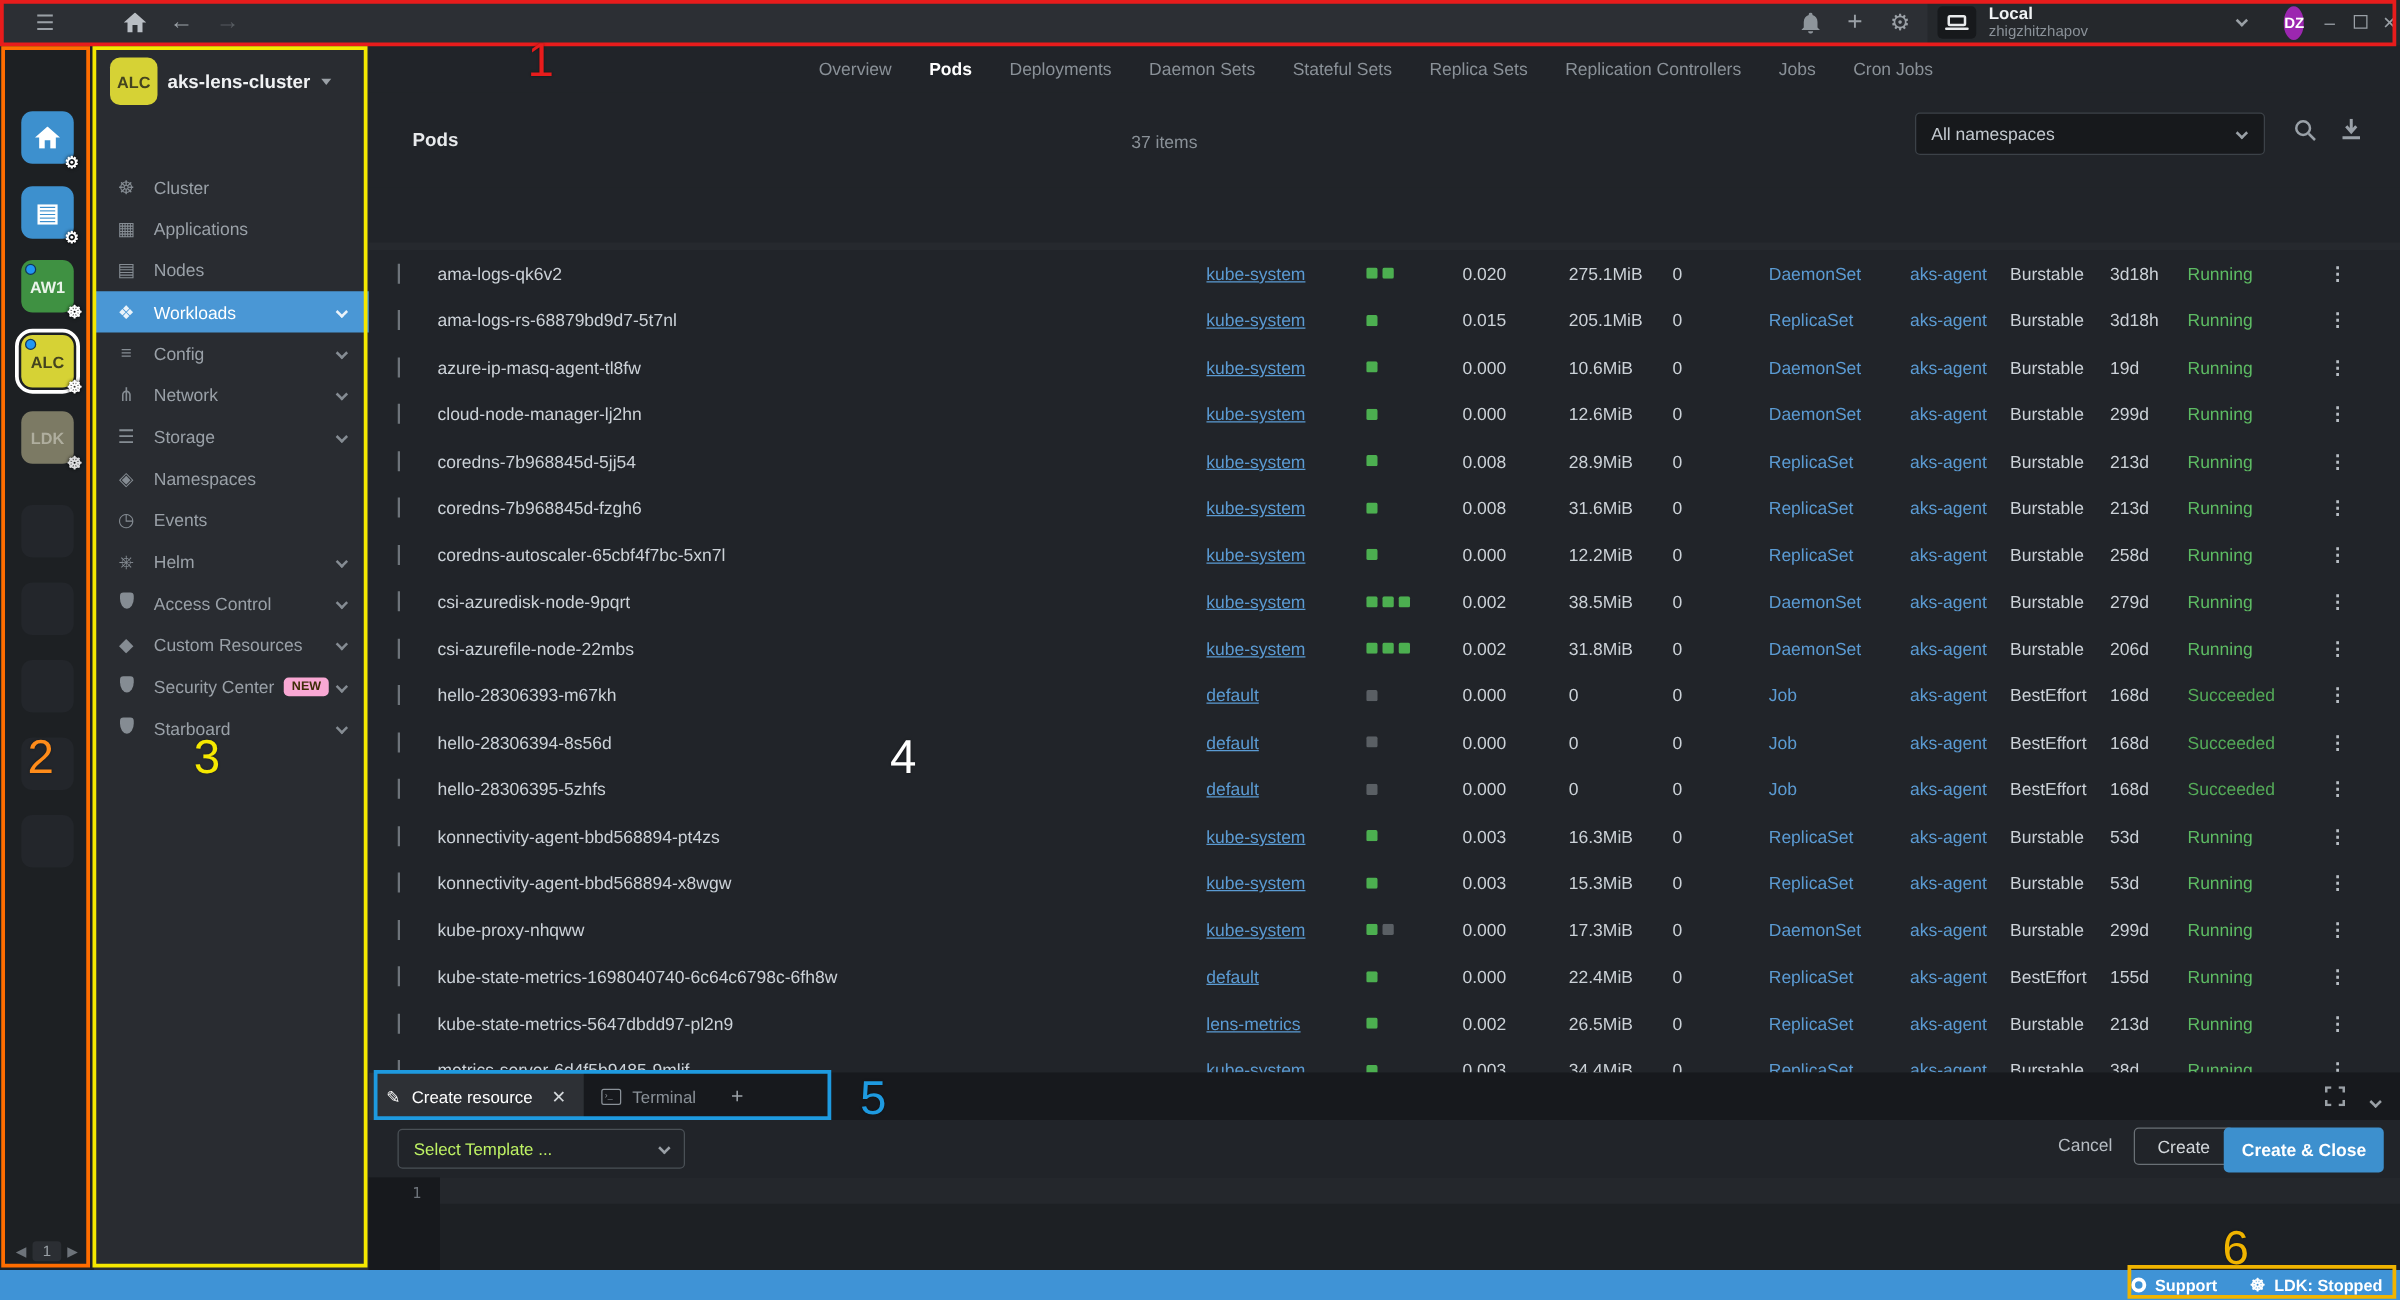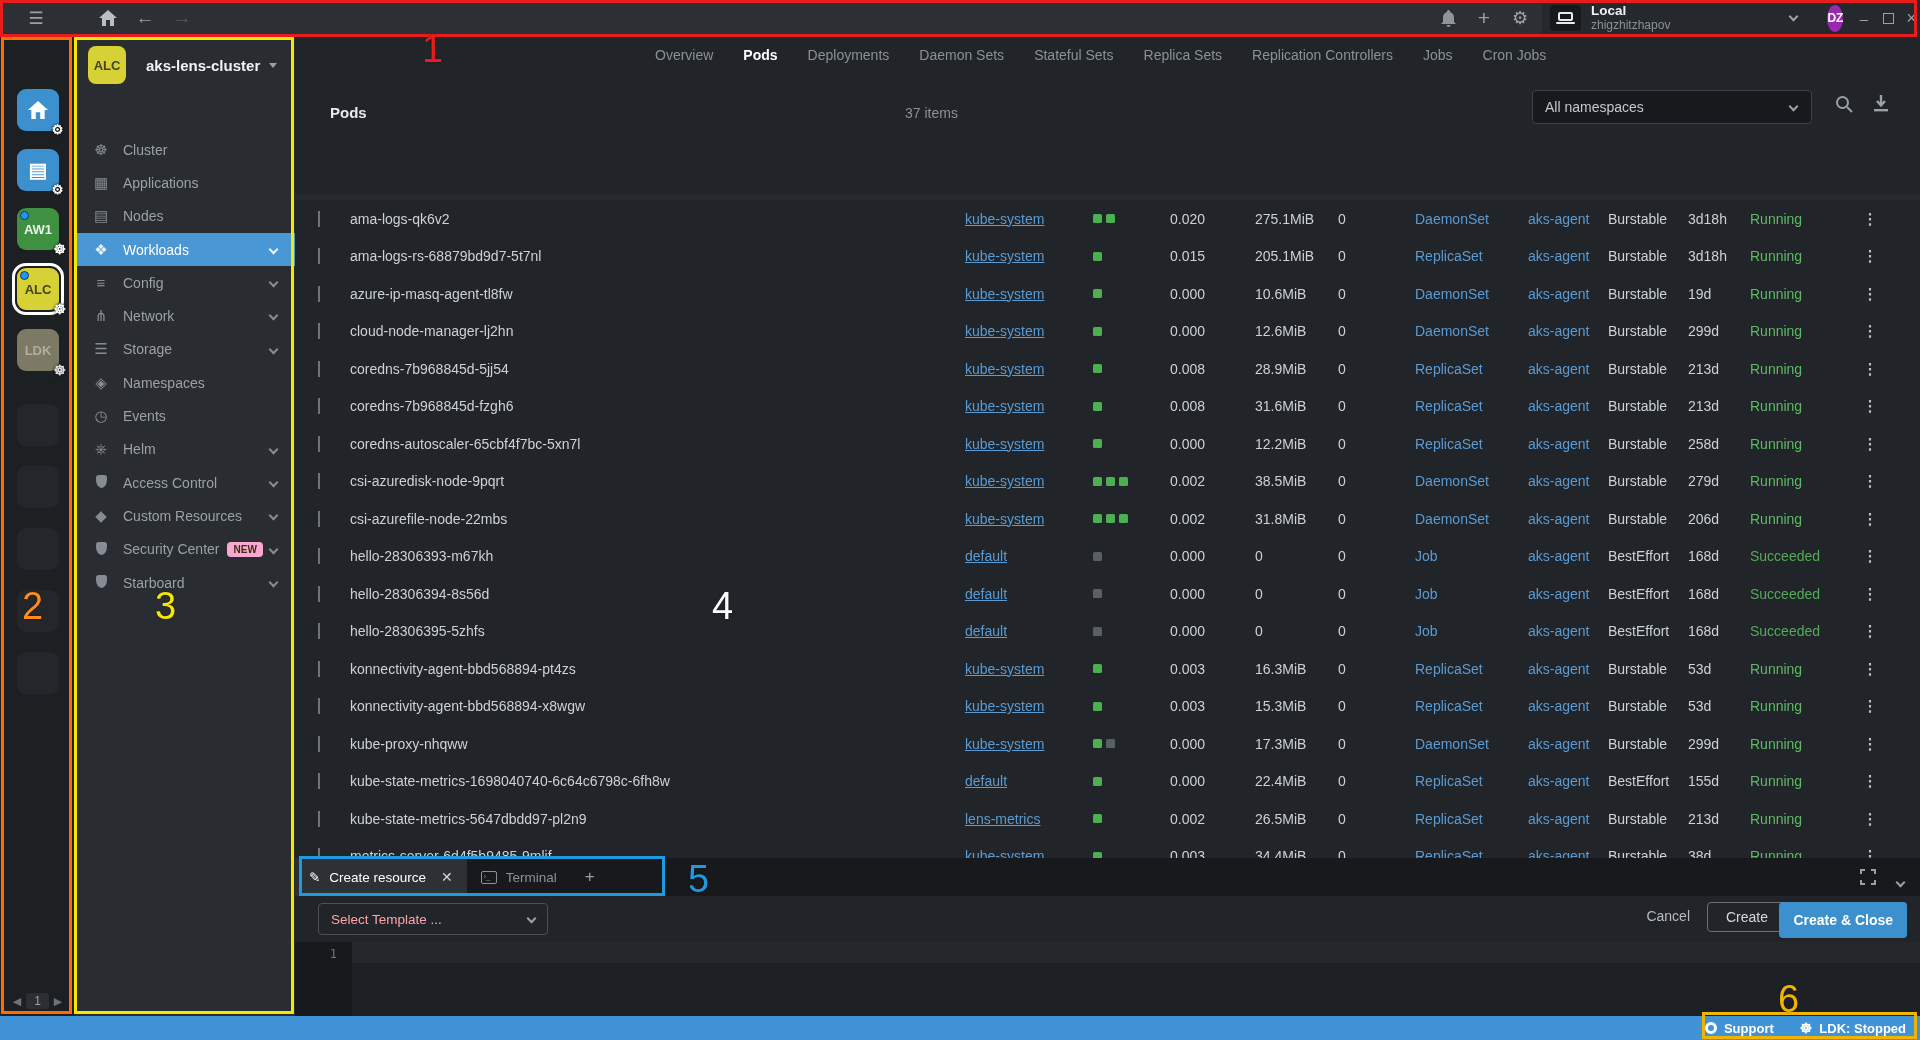--- a/index.html
+++ b/index.html
@@ -35,21 +35,21 @@
   .badge-wheel { position:absolute; right:-7px; bottom:-7px; color:#fff; font-size:14px; text-shadow:0 0 3px #000; }
   .badge-dot { position:absolute; left:3px; top:3px; width:9px; height:9px; border-radius:50%; background:#2196f3; border:1.5px solid #12365a; }
   #rail-pager { position:absolute; left:0; bottom:4px; width:75px; height:22px; display:flex; align-items:center; justify-content:center; gap:5px; }
   .pager-arrow { color:#6d737a; font-size:11px; }
   .pager-page { background:#2b2e33; color:#9aa0a6; font-size:12px; padding:1px 8px; border-radius:3px; }
 
   
   #sidebar { position:absolute; left:75px; top:36px; width:220px; height:980px; background:#292c31; z-index:3; }
   #sidebar-header { position:absolute; left:13px; top:10px; display:flex; align-items:center; }
   .sb-badge { width:38px; height:38px; border-radius:8px; background:#d6d235; color:#44441f; font-weight:700; font-size:13px; display:flex; align-items:center; justify-content:center; }
-  .sb-name { color:#f0f2f4; font-weight:700; font-size:15px; margin-left:20px; }
+  .sb-name { color:#f0f2f4; font-weight:700; font-size:15px; margin-left:8px; }
   .sb-caret { margin-left:9px; border-top:5px solid #9aa0a6; border-left:4px solid transparent; border-right:4px solid transparent; }
   #sidebar-menu { position:absolute; left:0; top:97px; width:220px; }
   .sb-item { position:relative; height:33.3px; display:flex; align-items:center; color:#9aa1a8; font-size:14px; }
   .sb-item .ic { width:20px; margin-left:16px; margin-right:12px; text-align:center; font-size:15px; color:#858c93; }
   .sb-item.active { background:#4a97d5; color:#fff; }
   .sb-item.active .ic { color:#eaf3fa; }
   .sb-item .chev { position:absolute; right:18px; top:13px; border-color:#858c93; }
   .sb-item.active .chev { border-color:#eaf3fa; }
   .new-badge { background:#f9a8d4; color:#3e2d07; font-size:10px; font-weight:700; border-radius:4px; padding:2px 6px; margin-left:8px; }
   .shield { display:inline-block; width:11px; height:13px; background:#858c93; border-radius:3px 3px 6px 6px / 3px 3px 9px 9px; }
@@ -90,21 +90,21 @@
   #dock { position:absolute; left:295px; top:858px; width:1625px; height:158px; background:#212429; z-index:3; }
   #dock-tabs { position:absolute; left:0; top:0; width:1625px; height:38px; background:#17191d; display:flex; align-items:stretch; }
   .dock-tab { display:flex; align-items:center; gap:9px; padding:0 14px; font-size:13.5px; color:#8a9198; }
   .dock-tab.active { background:#2d3035; color:#fff; }
   .dock-tab .close-x { font-size:14px; margin-left:6px; color:#d4d8dc; }
   .dock-plus { display:flex; align-items:center; padding:0 14px; color:#9aa0a6; font-size:17px; }
   .term-ic { width:16px; height:13px; border:1.5px solid currentColor; border-radius:2px; font-size:7px; line-height:10px; padding-left:2px; letter-spacing:0; }
   #dock-corner { position:absolute; right:44px; top:11px; color:#9aa0a6; }
   #dock-chevron { position:absolute; right:16px; top:14px; }
   #dock-toolbar { position:absolute; left:0; top:38px; width:1625px; height:46px; background:#212429; }
-  #tpl-select { position:absolute; left:23px; top:7px; width:230px; height:32px; border:1px solid #4a5056; border-radius:4px; color:#fca5a5; font-size:13.5px; display:flex; align-items:center; padding:0 12px; }
+  #tpl-select { position:absolute; left:23px; top:7px; width:230px; height:32px; border:1px solid #4a5056; border-radius:4px; color:#bef264; font-size:13.5px; display:flex; align-items:center; padding:0 12px; }
   #tpl-select .chev { position:absolute; right:12px; top:11px; border-color:#9aa0a6; }
   #btn-cancel { position:absolute; right:230px; top:12px; color:#b6bcc2; font-size:14px; }
   #btn-create { position:absolute; right:133px; top:6px; border:1px solid #6a7076; border-radius:4px; color:#d4d8dc; font-size:14px; padding:6px 18px; }
   #btn-create-close { position:absolute; right:13px; top:6px; background:#3d90ce; border-radius:4px; color:#fff; font-size:14px; font-weight:600; padding:10px 14px; }
   #dock-editor { position:absolute; left:0; top:84px; width:1625px; height:74px; background:#1d2024; }
   #gutter { position:absolute; left:0; top:0; width:57px; height:74px; background:#17191d; }
   #line-num { position:absolute; left:0; top:5px; width:42px; text-align:right; color:#6d737a; font-size:12px; font-family:"DejaVu Sans Mono", monospace; }
   #cur-line { position:absolute; left:57px; top:0; width:1568px; height:21px; background:#24272c; }
 
   

